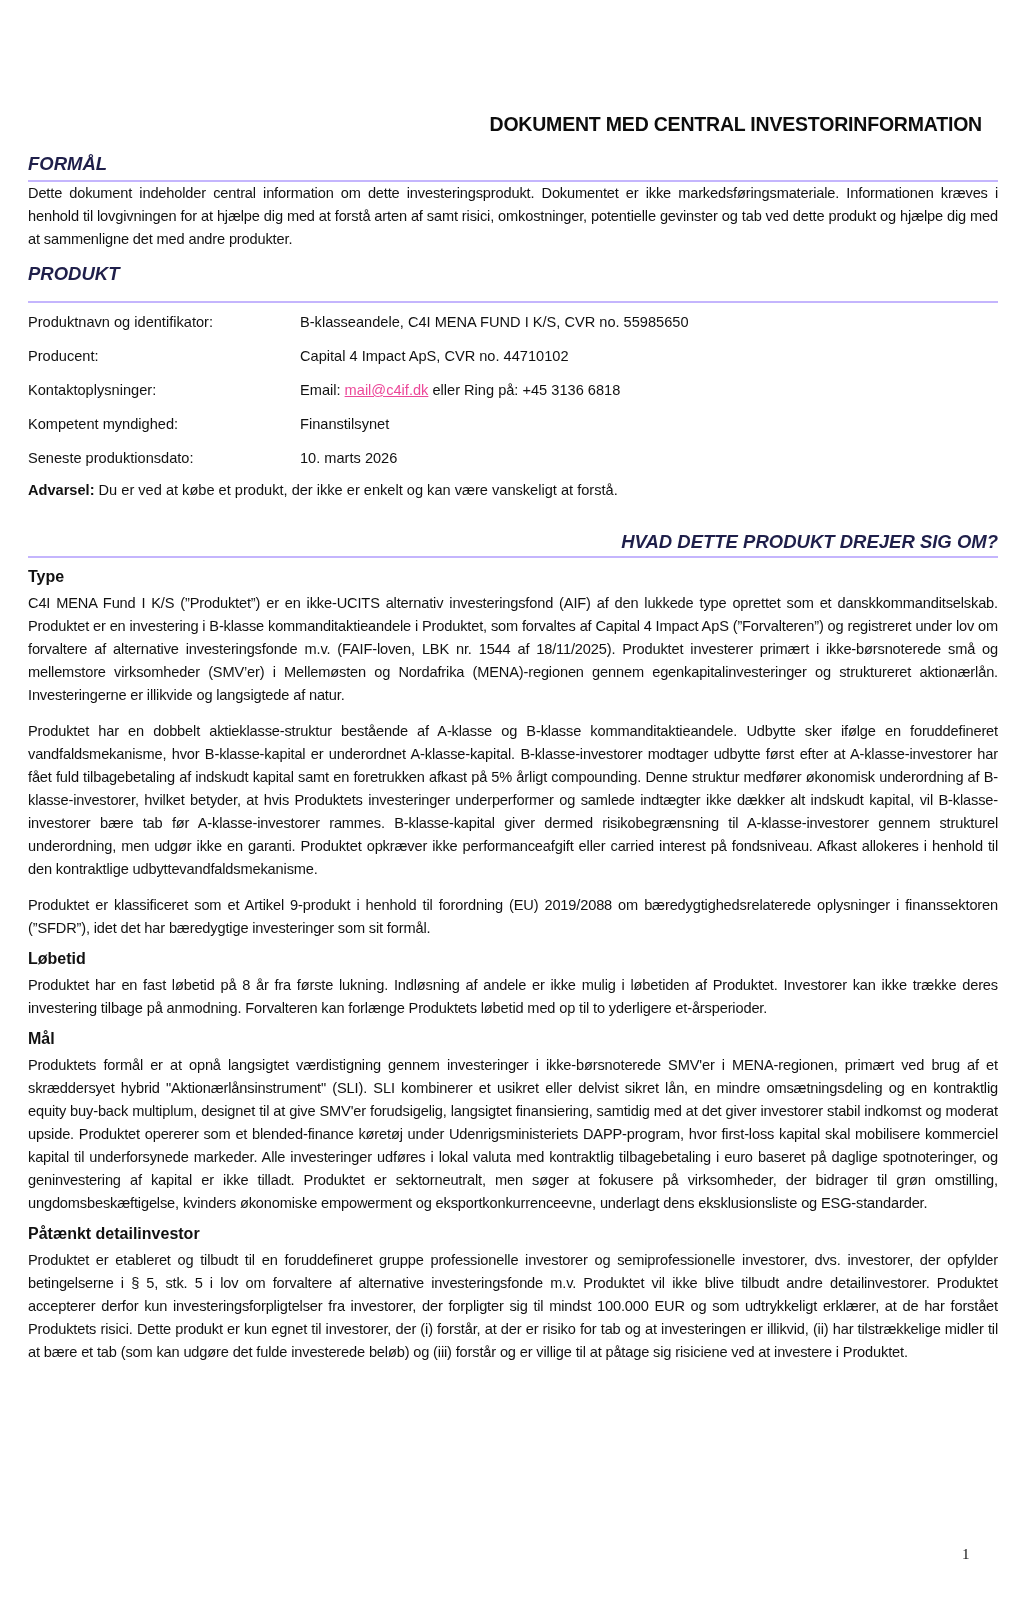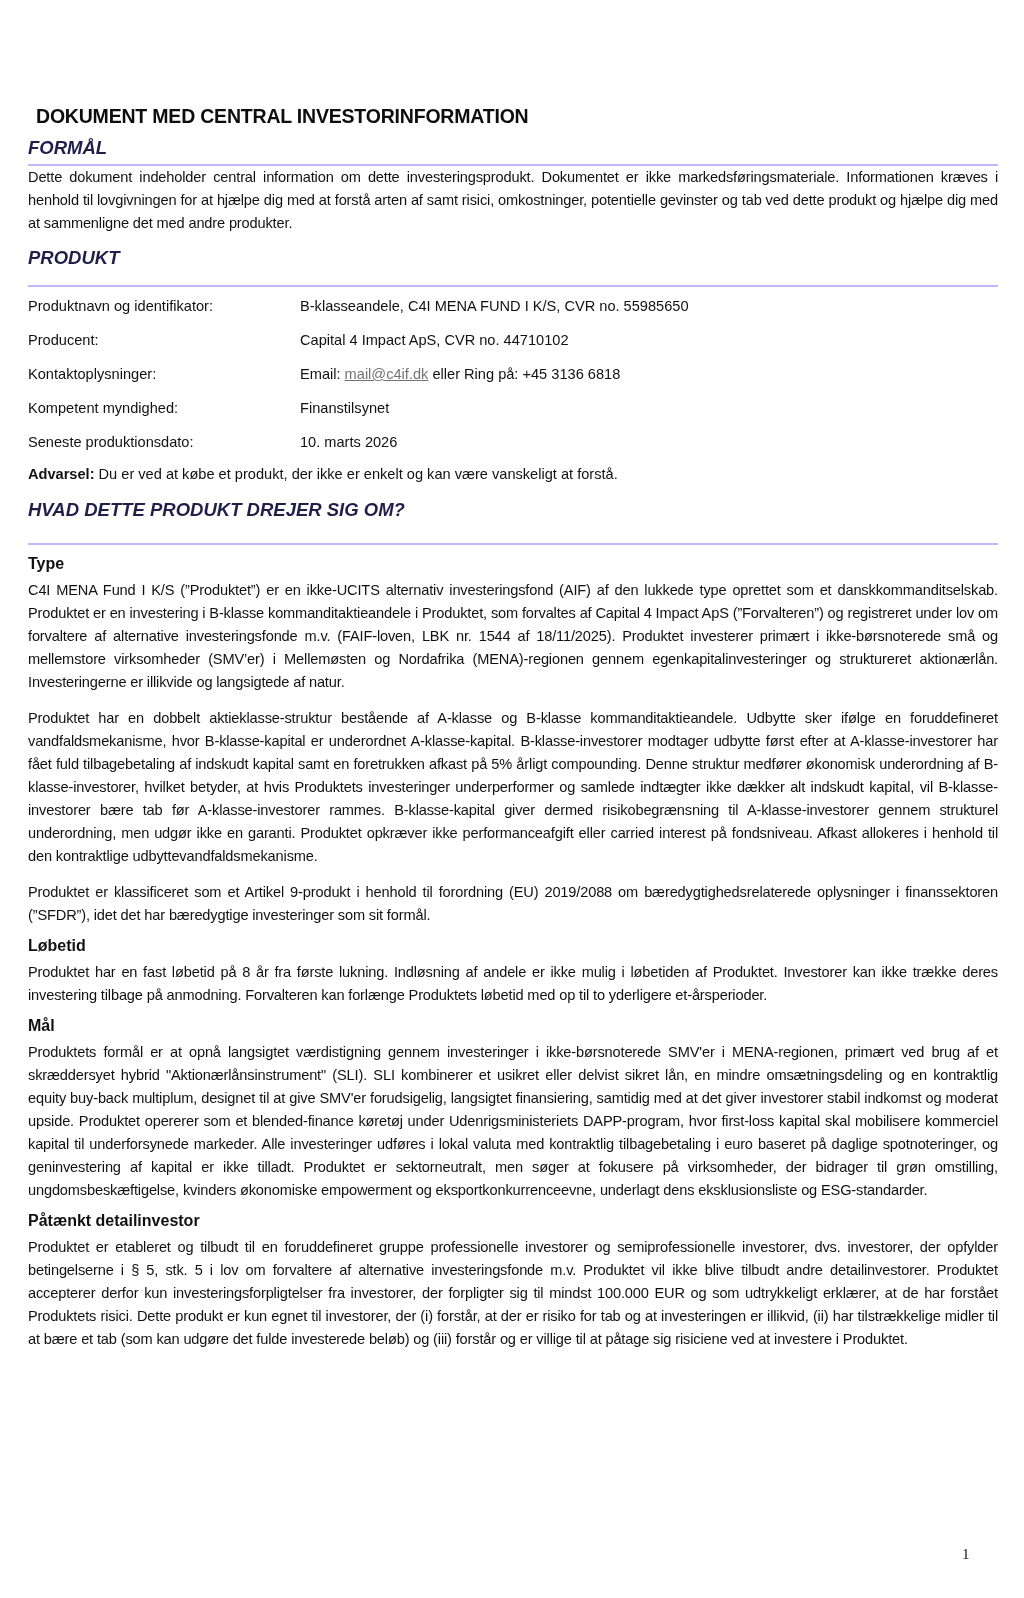--- a/index.html
+++ b/index.html
@@ -3,40 +3,40 @@
 <meta charset="utf-8">
 <style>
   html, body { margin: 0; padding: 0; background: #ffffff; }
   body {
     width: 1024px; height: 1598px; position: relative; overflow: hidden;
     font-family: "Liberation Sans", sans-serif; color: #111111;
   }
   .page { position: absolute; left: 28px; top: 96px; width: 970px; }
   .doc-title {
     font-size: 19.5px; font-weight: bold; letter-spacing: -0.2px;
-    margin: 8px; line-height: 24px; color: #0d0d0d;
+    margin: 16px; line-height: 24px; color: #0d0d0d; text-align: right;
   }
   .section-head {
     font-size: 18.5px; font-weight: bold; font-style: italic; color: #1f1f4a;
     line-height: 24px; margin: 0; padding-bottom: 4px;
     border-bottom: 2px solid #c4b5fd;
   }
   .section-head.first { margin-top: 1px; }
   .section-head.s2 { margin-top: 11px; padding-bottom: 15px; }
-  .section-head.s3 { margin-top: 8px; padding-bottom: 21px; }
+  .section-head.s3 { margin-top: 24px; padding-bottom: 2px; text-align: right; }
   p.body {
     font-size: 14.6px; line-height: 23px; margin: 0; text-align: justify;
     letter-spacing: -0.15px;
   }
   .intro { margin-top: 8px; }
   .kv { margin-top: 2px; }
   .kv-row { display: flex; font-size: 14.6px; line-height: 34px; height: 34px; }
   .kv-label { width: 272px; flex: none; }
   .kv-value { flex: 1; }
-  .link { color: #737373; text-decoration: underline; cursor: pointer; }
+  .link { color: #ec4899; text-decoration: underline; cursor: pointer; }
   .warning { font-size: 14.6px; line-height: 32px; margin-top: -1px; }
   .warning b { font-weight: bold; }
   .subhead { font-size: 16px; font-weight: bold; line-height: 26px; margin: 6px 0 2px 0; }
   .gap { height: 13px; }
   .page-number {
     position: absolute; left: 962px; top: 1546px; font-size: 15px;
     font-family: "Liberation Serif", serif;
   }
 </style>
 </head>

